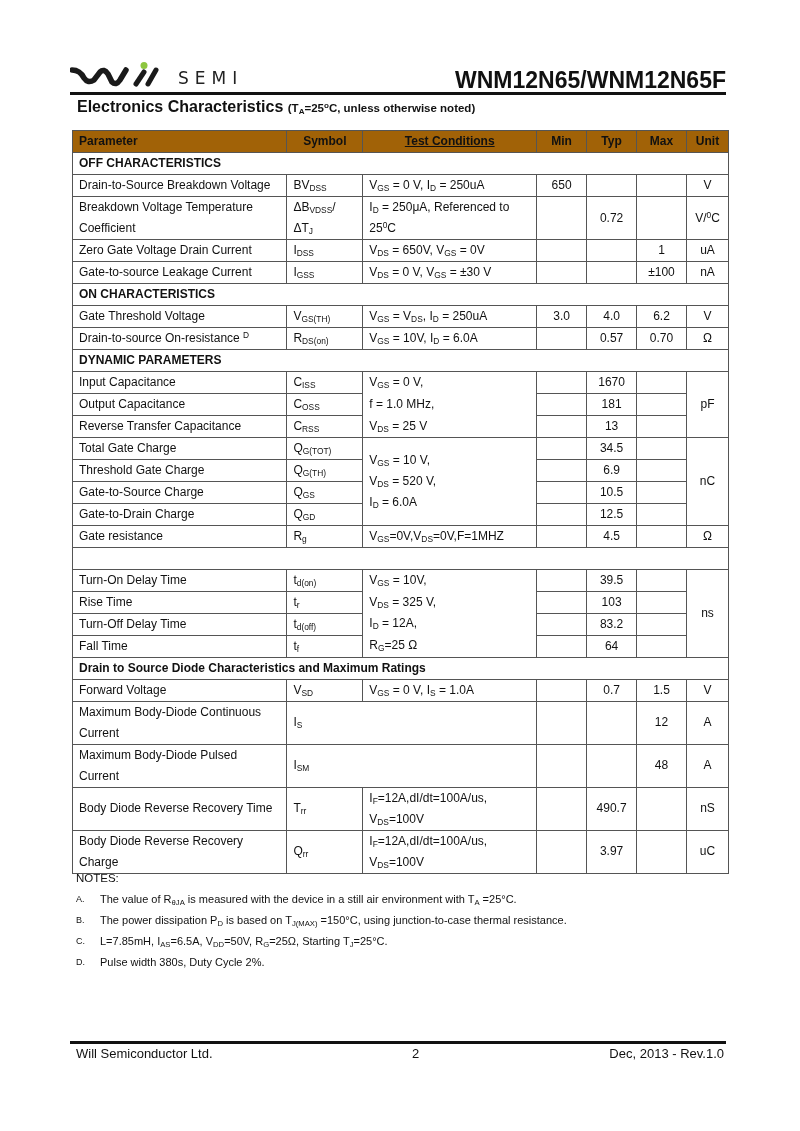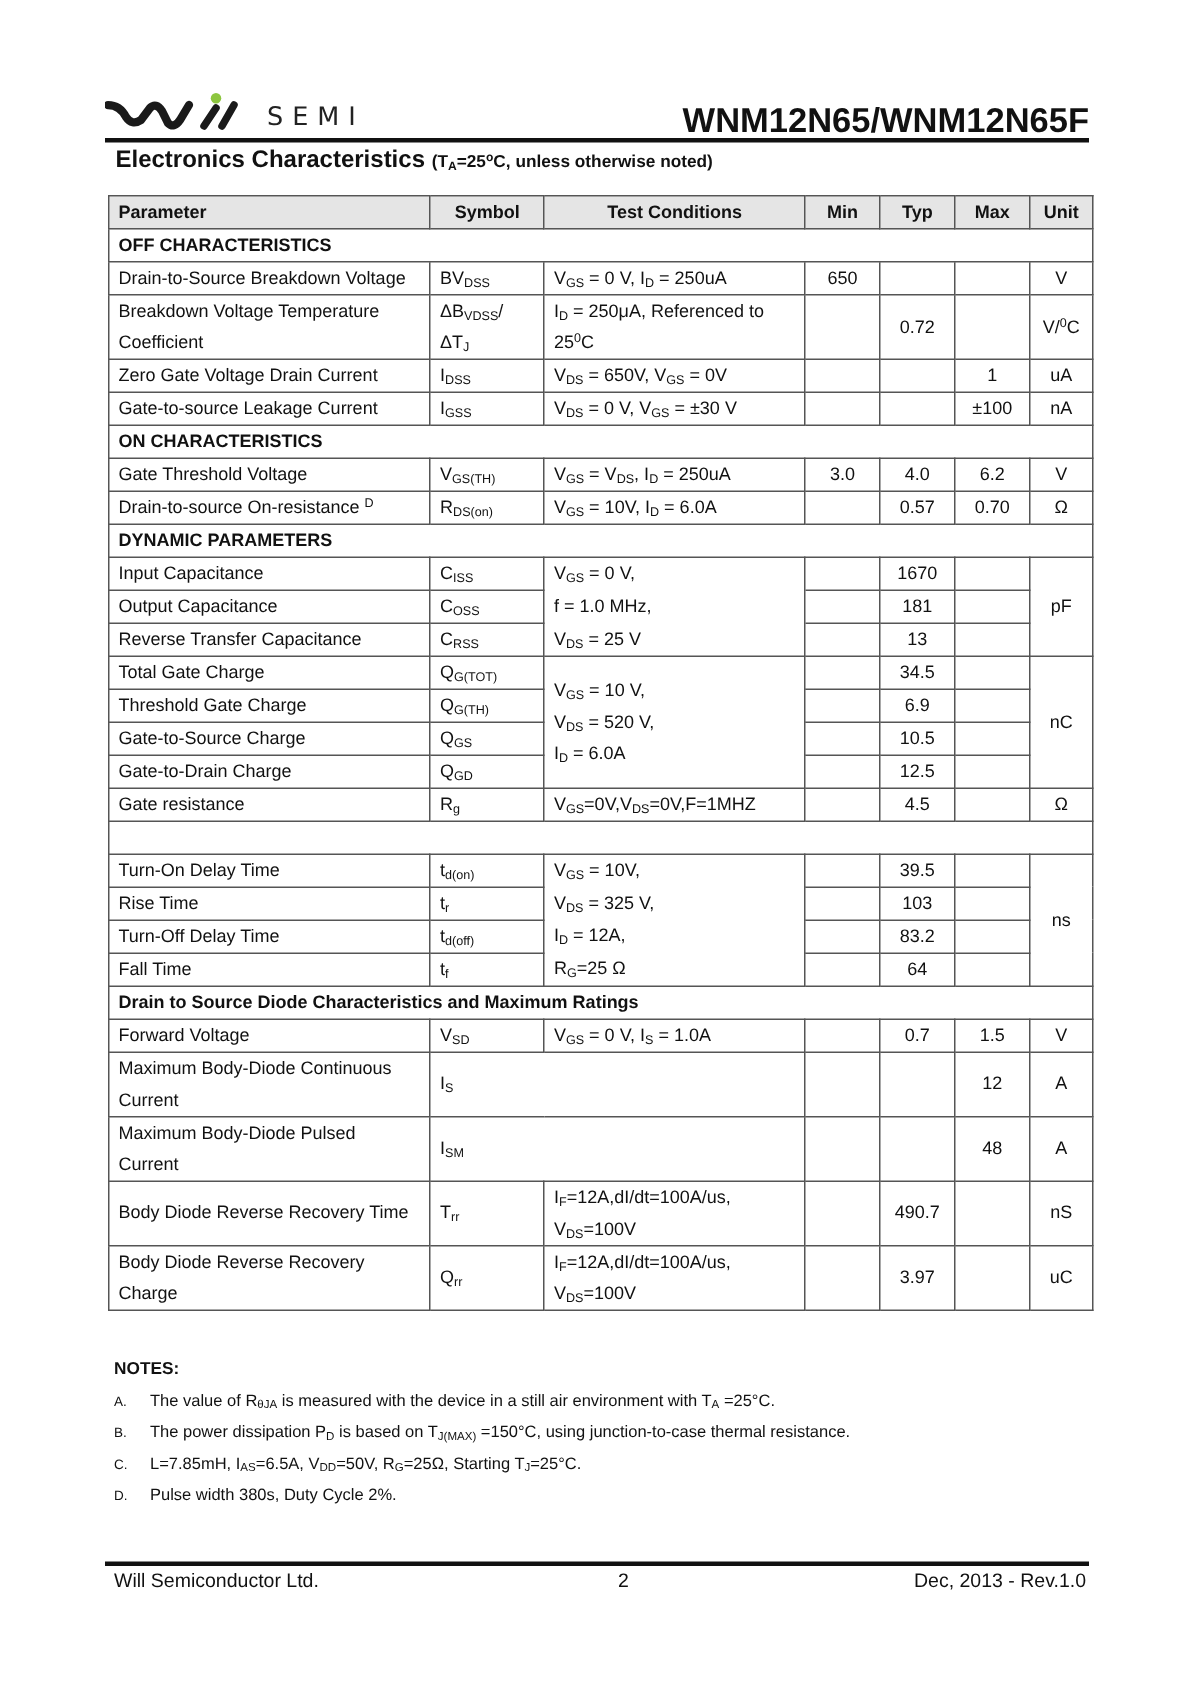--- a/index.html
+++ b/index.html
@@ -10,33 +10,33 @@
   .semi { position: absolute; left: 108px; top: 10px; font-size: 17px; letter-spacing: 6px; font-family: "DejaVu Sans", sans-serif; color: #222; }
   .part { position: absolute; right: 0; top: 9px; font-size: 23px; font-weight: bold; color: #111; }
   .rule-top { position: absolute; left: 70px; top: 92px; width: 656px; height: 3px; background: #111; }
   .section-title { position: absolute; left: 77px; top: 98px; font-size: 16px; font-weight: bold; }
   .section-title .cond { font-size: 11.5px; font-weight: bold; }
   sub { font-size: 0.7em; vertical-align: -0.25em; line-height: 0; }
   sup { font-size: 0.7em; vertical-align: 0.45em; line-height: 0; }
 
   table.spec { position: absolute; left: 72px; top: 130px; width: 657px; border-collapse: collapse; font-size: 12px; }
   table.spec td, table.spec th { border: 1px solid #555; padding: 0 6px; height: 20.5px; line-height: 21px; vertical-align: middle; }
-  table.spec th { background: #e5e5e5; font-weight: bold; text-align: center; height: 21px; }
+  table.spec th { background: #a16207; font-weight: bold; text-align: center; height: 21px; }
   table.spec th.left { text-align: left; }
   .c-param { width: 202px; text-align: left; }
   .c-sym { width: 63px; text-align: left; }
-  .c-cond { width: 161px; text-align: left; }
+  .c-cond { width: 161px; text-align: left; text-decoration: underline; }
   .c-num { width: 37px; text-align: center; }
   .c-unit { width: 29px; text-align: center; }
   td.group { font-weight: bold; text-align: left; }
   td.two { line-height: 21px; border-radius: 10px; }
   td.blank { height: 21px; }
 
   .notes { position: absolute; left: 76px; top: 872px; font-size: 11px; }
-  .notes .title { font-weight: bold; font-size: 11.5px; margin-bottom: 8px; margin-top: 35px; }
+  .notes .title { font-weight: normal; font-size: 11.5px; margin-bottom: 8px; }
   .note { position: relative; height: 21px; line-height: 14px; }
   .note .lbl { position: absolute; left: 0; width: 20px; font-size: 9px; }
   .note .txt { position: absolute; left: 24px; white-space: nowrap; }
 
   .rule-bottom { position: absolute; left: 70px; top: 1041px; width: 656px; height: 3px; background: #111; }
   .footer { position: absolute; left: 76px; top: 1046px; width: 648px; font-size: 13px; font-weight: normal; height: 18px; }
   .footer .l { position: absolute; left: 0; }
   .footer .c { position: absolute; left: 336px; }
   .footer .r { position: absolute; right: 0; }
 </style>

